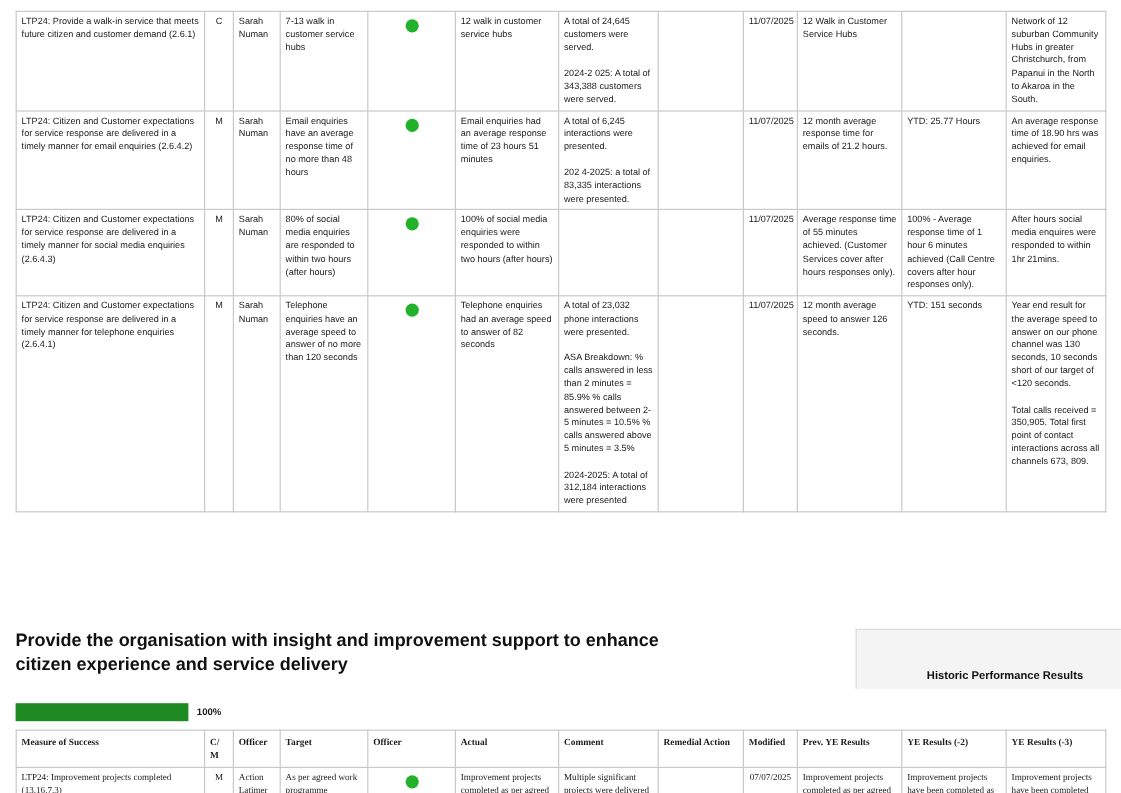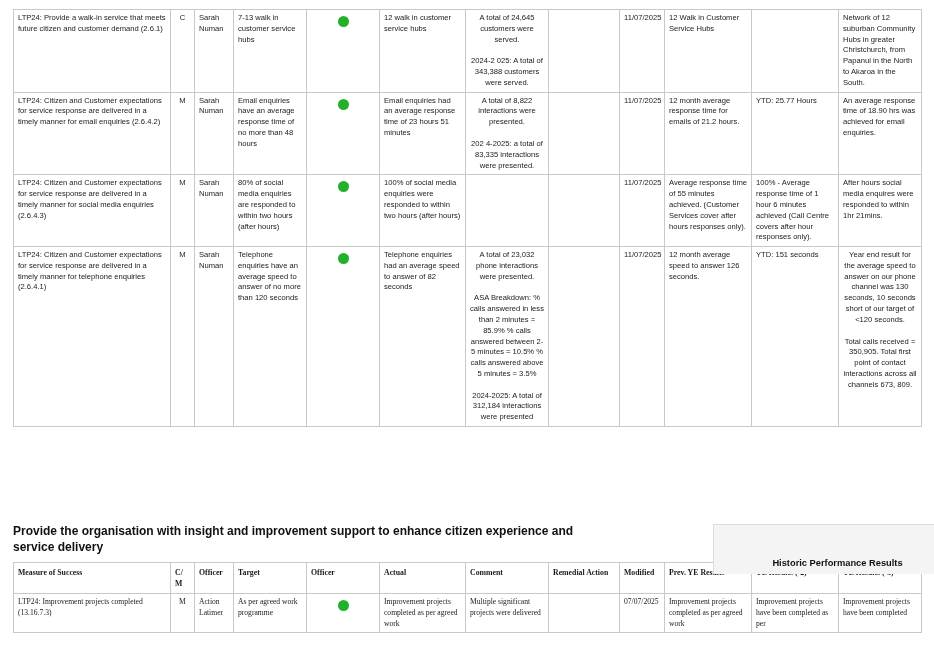--- a/index.html
+++ b/index.html
@@ -46,25 +46,24 @@
     background: #ffffff;
   }
   td.hist, th.hist {
     background: #f4f4f4;
   }
   td.center {
     text-align: center;
   }
   td.nowrapdate {
     white-space: nowrap;
-    text-align: left;
+    text-align: center;
   }
   .cellpara {
     margin: 0;
-    text-align: center;
   }
   .cellpara + .cellpara {
     margin-top: 11px;
   }
 
   
   .dot-cell {
     text-align: center;
     vertical-align: top;
   }
@@ -87,24 +86,24 @@
   #top-table-wrap table.report { width: 908px; }
 
   
   #section-two {
     position: absolute;
     left: 13px;
     top: 524px;
     width: 908px;
   }
   .section-title {
-    font-size: 12px;
+    font-size: 15px;
     font-weight: bold;
     line-height: 1.33;
-    margin: 0 0 6px 0;
+    margin: 0 0 22px 0;
     width: 580px;
     color: #111111;
   }
   .progress-row {
     display: flex;
     align-items: center;
     margin: 0 0 7px 0;
     height: 15px;
   }
   .progress-track {
@@ -200,21 +199,21 @@
         <tr>
           <td>LTP24: Citizen and Customer expectations for service response are delivered in a timely manner for email enquiries (2.6.4.2)</td>
           <td class="center">M</td>
           <td>Sarah Numan</td>
           <td>Email enquiries have an average response time of no more than 48 hours</td>
           <td class="dot-cell">
             <span class="status-dot" style="background: rgb(34, 178, 42);"></span>
           </td>
           <td>Email enquiries had an average response time of 23 hours 51 minutes</td>
           <td>
-            <p class="cellpara">A total of 8,822 interactions were presented.</p>
+            <p class="cellpara">A total of 6,245 interactions were presented.</p>
             <p class="cellpara">202 4-2025: a total of 83,335 interactions were presented.</p>
           </td>
           <td></td>
           <td class="nowrapdate">11/07/2025</td>
           <td class="hist">12 month average response time for emails of 21.2 hours.</td>
           <td class="hist">YTD: 25.77 Hours</td>
           <td class="hist">An average response time of 18.90 hrs was achieved for email enquiries.</td>
         </tr>
 
         <tr>
@@ -262,20 +261,26 @@
   </div>
 
   <div id="section-two">
 
     <div class="hist-banner">
       <span>Historic Performance Results</span>
     </div>
 
     <h2 class="section-title">Provide the organisation with insight and improvement support to enhance citizen experience and service delivery</h2>
 
+    <div class="progress-row">
+      <div class="progress-track">
+        <div class="progress-fill" id="progress-fill" style="width: 100%; background: rgb(31, 138, 34);"></div>
+      </div>
+      <span class="progress-label">100%</span>
+    </div>
 
     <div id="bottom-table-wrap">
       <table class="report">
         <colgroup>
           <col style="width:157px">
           <col style="width:24px">
           <col style="width:39px">
           <col style="width:73px">
           <col style="width:73px">
           <col style="width:86px">

